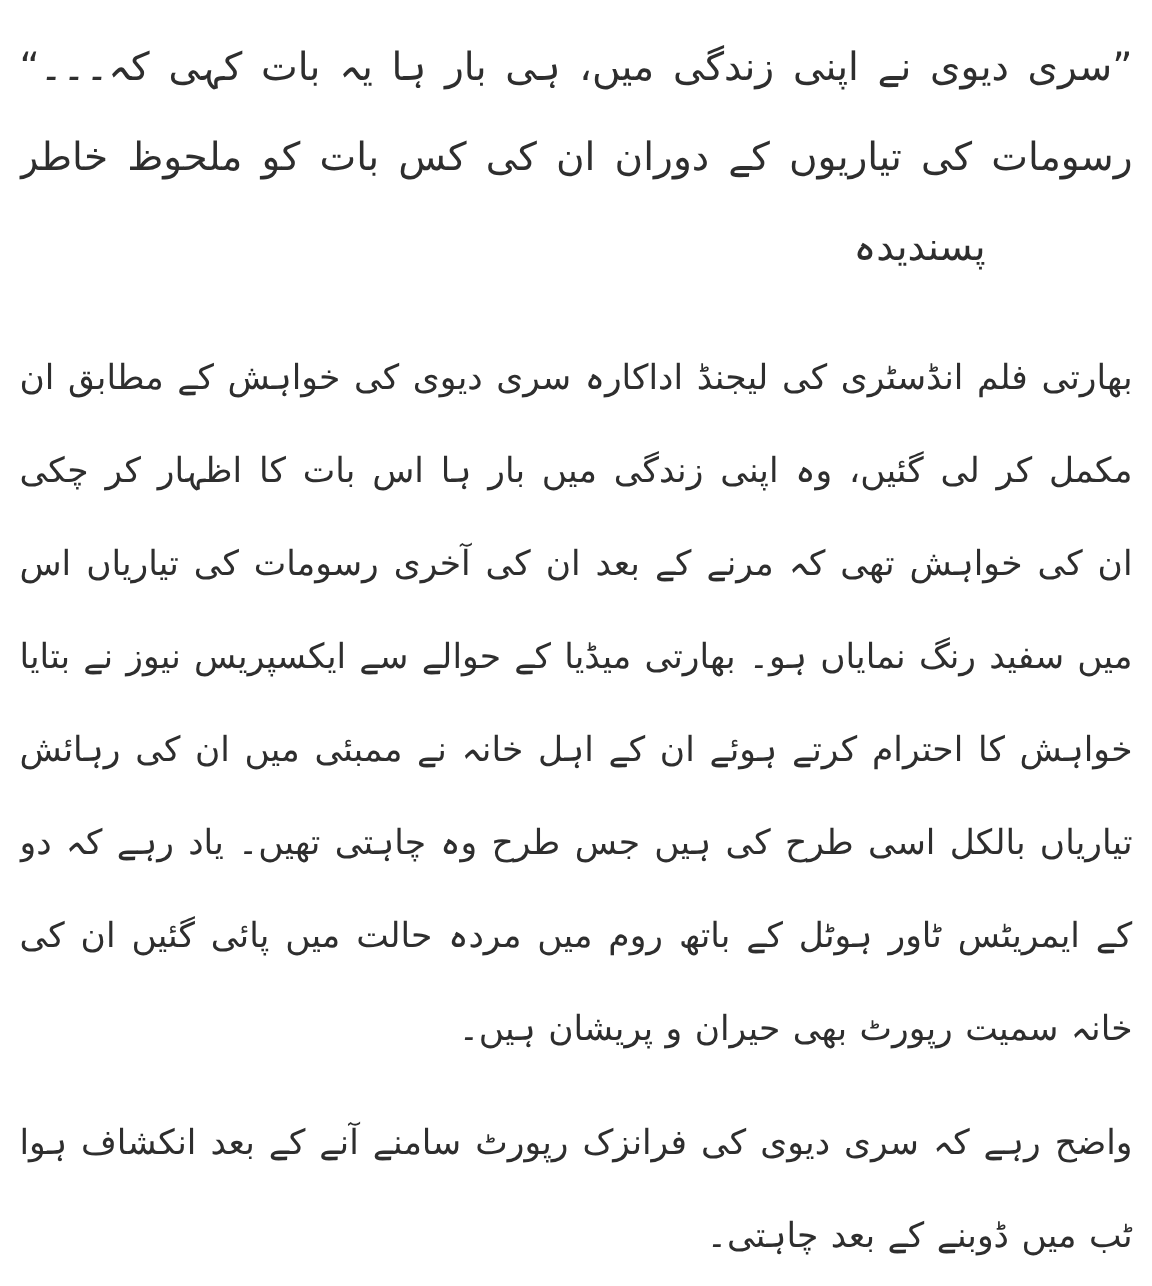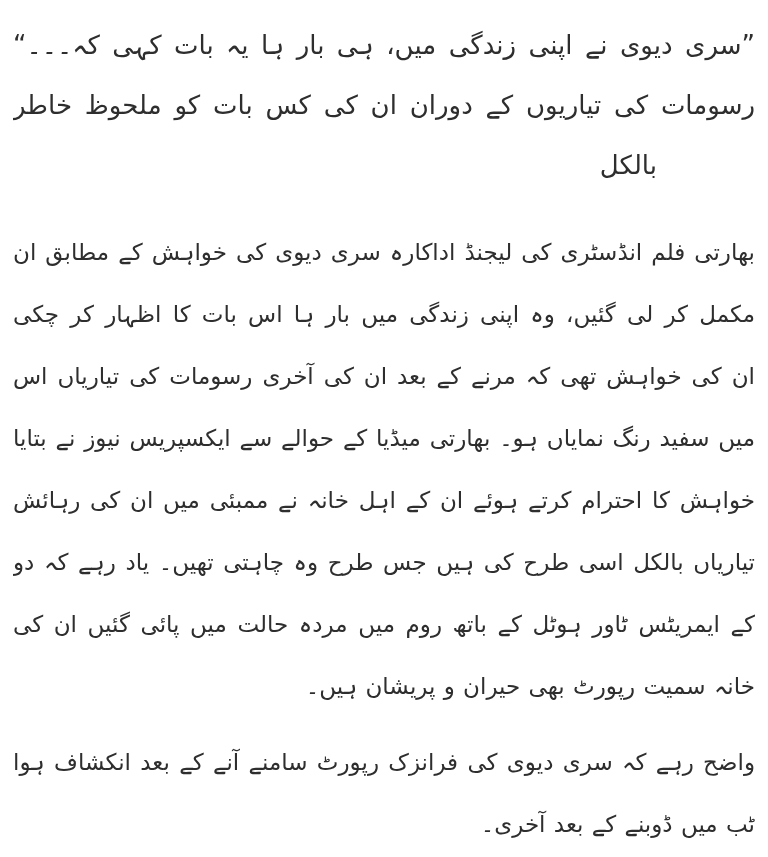--- a/index.html
+++ b/index.html
@@ -51,32 +51,32 @@
   .paragraph-2 { margin-top: 14px; }
 </style>
 </head>
 <body>
 
 <div class="page">
 
   <div class="headline">
     <div class="line">”سری دیوی نے اپنی زندگی میں، ہی بار ہا یہ بات کہی کہ۔۔۔“ آنجہانی اداکارہ کی آخری</div>
     <div class="line">رسومات کی تیاریوں کے دوران ان کی کس بات کو ملحوظ خاطر رکھا جائے گا؟ تہلکہ خیز</div>
-    <div class="line short indent-start">بالکل</div>
+    <div class="line short indent-start">پسندیدہ</div>
   </div>
 
   <div class="body-text paragraph-1">
     <div class="line">بھارتی فلم انڈسٹری کی لیجنڈ اداکارہ سری دیوی کی خواہش کے مطابق ان کی آخری رسومات کی تیاریاں</div>
     <div class="line">مکمل کر لی گئیں، وہ اپنی زندگی میں بار ہا اس بات کا اظہار کر چکی تھیں کہ ان کا پسندیدہ رنگ سفید ہے، لہٰذا</div>
     <div class="line">ان کی خواہش تھی کہ مرنے کے بعد ان کی آخری رسومات کی تیاریاں اس طریقے سے کی جائیں کہ ان</div>
     <div class="line">میں سفید رنگ نمایاں ہو۔ بھارتی میڈیا کے حوالے سے ایکسپریس نیوز نے بتایا کہ سری دیوی کی آخری</div>
     <div class="line">خواہش کا احترام کرتے ہوئے ان کے اہل خانہ نے ممبئی میں ان کی رہائش گاہ پر ان کی آخری رسومات کی</div>
     <div class="line">تیاریاں بالکل اسی طرح کی ہیں جس طرح وہ چاہتی تھیں۔ یاد رہے کہ دو روز قبل اداکارہ سری دیوی دبئی</div>
     <div class="line">کے ایمریٹس ٹاور ہوٹل کے باتھ روم میں مردہ حالت میں پائی گئیں ان کی اچانک موت پر ان کے اہل</div>
     <div class="line short">خانہ سمیت رپورٹ بھی حیران و پریشان ہیں۔</div>
   </div>
 
   <div class="body-text paragraph-2">
     <div class="line">واضح رہے کہ سری دیوی کی فرانزک رپورٹ سامنے آنے کے بعد انکشاف ہوا ہے کہ ان کی موت باتھ</div>
-    <div class="line short">ٹب میں ڈوبنے کے بعد آخری۔</div>
+    <div class="line short">ٹب میں ڈوبنے کے بعد چاہتی۔</div>
   </div>
 
 </div>
 
 </body></html>

